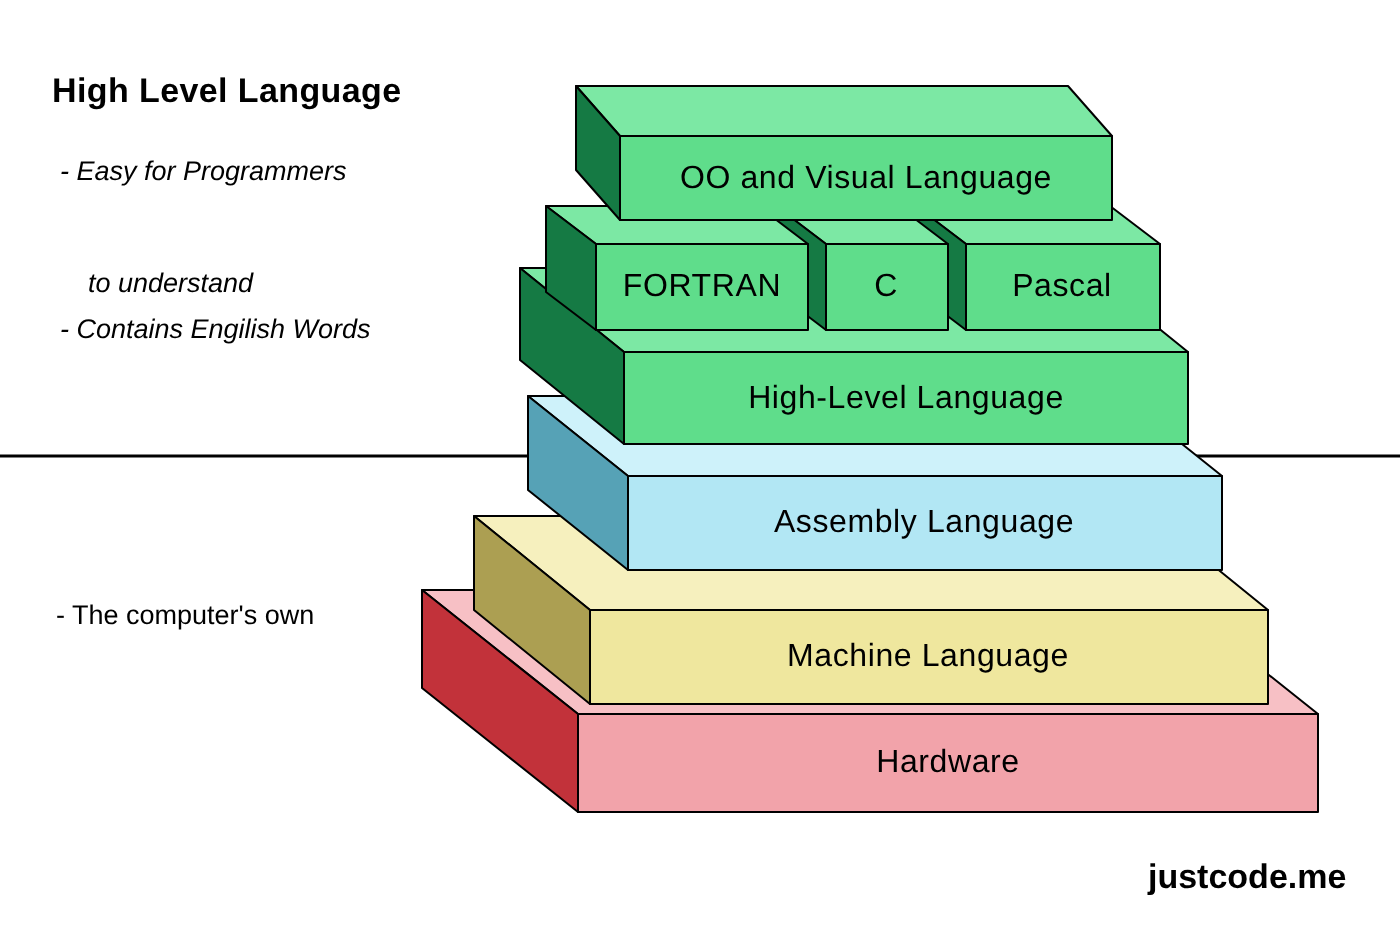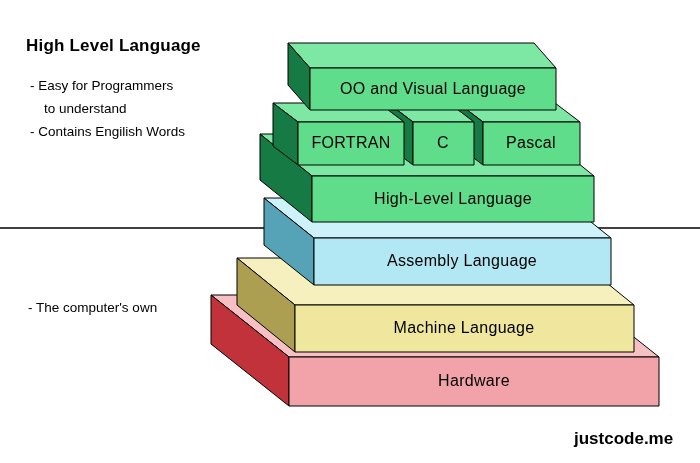--- a/index.html
+++ b/index.html
@@ -9,24 +9,24 @@
     height: 463px;
     background: #ffffff;
     overflow: hidden;
     font-family: "Liberation Sans", "DejaVu Sans", sans-serif;
     color: #000;
   }
   .canvas svg { position: absolute; left: 0; top: 0; }
   .abs { position: absolute; }
   .section-title { font-size: 17px; font-weight: bold; letter-spacing: 0.2px; }
   .points { font-size: 13.5px; line-height: 23px; white-space: nowrap; }
-  .points .indent { padding-left: 14px; }
+  .points .indent { padding-left: 14px; margin-top: 33px; }
   .watermark { font-size: 17px; font-weight: bold; }
   .hl-title { left: 26px; top: 36px; }
-  .hl-points { left: 30px; top: 74px; }
+  .hl-points { left: 30px; top: 74px; font-style: italic; }
   .ll-title { left: 16px; top: 257px; }
   .ll-points { left: 28px; top: 296px; }
   .wm { left: 574px; top: 429px; }
   polygon { stroke: #000; stroke-width: 1; stroke-linejoin: round; }
   text {
     font-family: "Liberation Sans", "DejaVu Sans", sans-serif;
     font-size: 16px;
     fill: #000;
     text-anchor: middle;
     letter-spacing: 0.3px;

